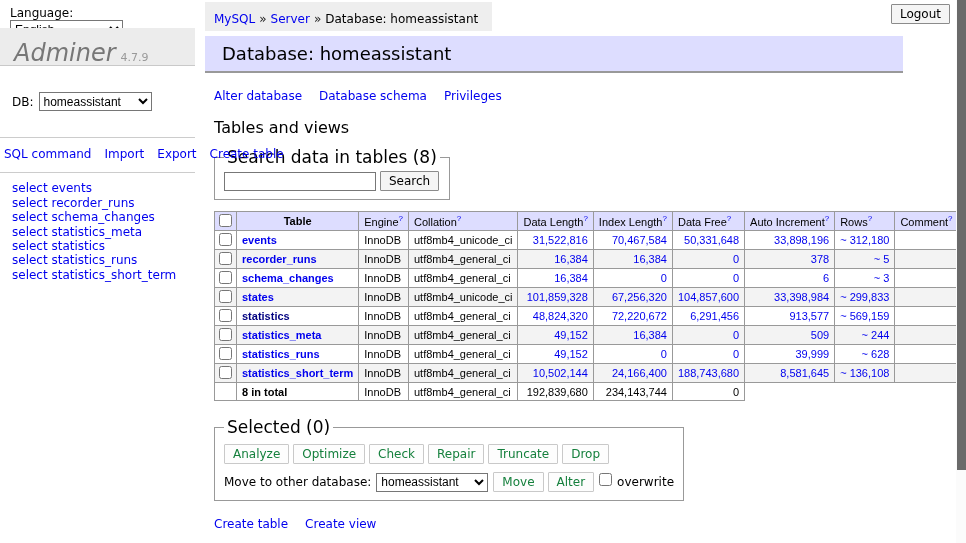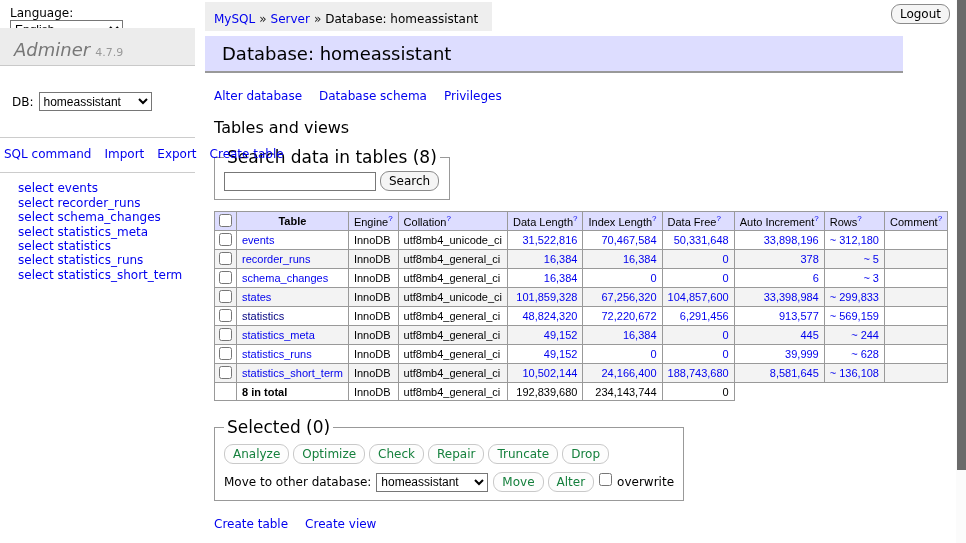--- a/index.html
+++ b/index.html
@@ -13,38 +13,38 @@
   a.visited { color:#000080; }
 
   
   #lang { position:absolute; top:0; left:0; width:195px; padding:6px 10px; background:#fff; }
   #lang label { margin-right:5px; }
   #lang select { width:113px; height:19px; font-size:12px; border:1px solid #767676; background:#fff; }
 
   
   #sidebar { position:absolute; top:28px; left:0; width:195px; }
   #logo { background:#ececec; border-bottom:1px solid #c9c9c9; padding:11px 14px; height:38px; }
-  #logo .brand { font-style:italic; font-size:18px; color:#777; }
+  #logo .brand { font-style:italic; font-size:24px; color:#777; }
   #logo .version { font-size:11px; color:#999; margin-left:5px; }
   .side-row { margin:0; padding:26px 12px; border-bottom:1px solid #ccc; }
   .side-row select { width:113px; height:19px; font-size:12px; border:1px solid #767676; background:#fff; }
   .side-row label { margin-right:5px; }
   .side-actions { margin:0; padding:8px 4px 9px; border-bottom:1px solid #ccc; line-height:1.45; }
   .side-actions a { margin-right:13px; white-space:nowrap; }
   #table-list { list-style:none; margin:8px 0 0; padding:0 12px; line-height:1.2; }
-  #table-list li { white-space:nowrap;margin-left:6px; }
+  #table-list li { white-space:nowrap; }
 
   
   #breadcrumb { position:absolute; top:2px; left:205px; background:#eee; padding:10px 14px 5px 9px; white-space:nowrap; }
   #breadcrumb .sep { color:#222; margin:0 4px; }
   #logout-form { position:absolute; top:4px; right:16px; }
 
   button.btn {
     font-family:"DejaVu Sans","Liberation Sans",sans-serif; font-size:12px;
-    background:#f5f5f5; border:1px solid #8b8b8b; border-radius:9px; padding:2px 8px; color:#000;
+    background:#f5f5f5; border:1px solid #8b8b8b; border-radius:1px; padding:2px 8px; color:#000;
   }
   button.btn:disabled { color:#15803d; border-color:#c9c9c9; background:#fdfdfd; }
 
   
   #content { margin:0 63px 0 205px; padding-top:36px; }
   #content h2 {
     margin:0; padding:7px 17px; font-size:18px; font-weight:normal;
     background:#ddf; border-bottom:2px solid #999;
   }
   .inner { padding-left:9px; }
@@ -57,21 +57,21 @@
   .text-input { width:152px; height:19px; border:1px solid #777; font-size:12px; padding:0 3px; margin-right:4px; }
 
   
   table.tables { border-collapse:collapse; margin-top:11px; font-size:11px; font-family:"Liberation Sans",sans-serif; }
   table.tables th, table.tables td { border:1px solid #999; padding:2px 5px; height:18px; white-space:nowrap; }
   table.tables thead th { background:#ddf; font-weight:normal; text-align:left; }
   table.tables thead th.name-col { font-weight:bold; text-align:center; }
   table.tables sup.help { color:#0000ee; font-size:8px; }
   table.tables td.num { text-align:right; }
   table.tables tr.alt td { background:#f3f3f3; }
-  table.tables td.name a { font-weight:normal; }
+  table.tables td.name a { font-weight:bold; }
   table.tables td.check, table.tables th.check { text-align:center; padding:1px 3px; }
   table.tables tr.total td { background:#fff; }
   table.tables tr.total td.label { font-weight:bold; }
   input[type=checkbox] { width:13px; height:13px; margin:1px; }
 
   
   #selected-fs { margin-top:16px; }
   #selected-fs .btn-row { margin:3px 0 8px; }
   #selected-fs .btn-row button { margin-right:4px; }
   #selected-fs select { width:112px; height:19px; font-size:12px; border:1px solid #767676; background:#fff; margin:0 5px; }
@@ -221,21 +221,21 @@
             <td></td>
           </tr>
           <tr class="alt">
             <td class="check"><input type="checkbox" style=""></td>
             <td class="name"><a>statistics_meta</a></td>
             <td>InnoDB</td>
             <td>utf8mb4_general_ci</td>
             <td class="num"><a>49,152</a></td>
             <td class="num"><a>16,384</a></td>
             <td class="num"><a>0</a></td>
-            <td class="num"><a>445</a></td>
+            <td class="num"><a>509</a></td>
             <td class="num"><a>~ 244</a></td>
             <td></td>
           </tr>
           <tr>
             <td class="check"><input type="checkbox" style=""></td>
             <td class="name"><a>statistics_runs</a></td>
             <td>InnoDB</td>
             <td>utf8mb4_general_ci</td>
             <td class="num"><a>49,152</a></td>
             <td class="num"><a>0</a></td>

